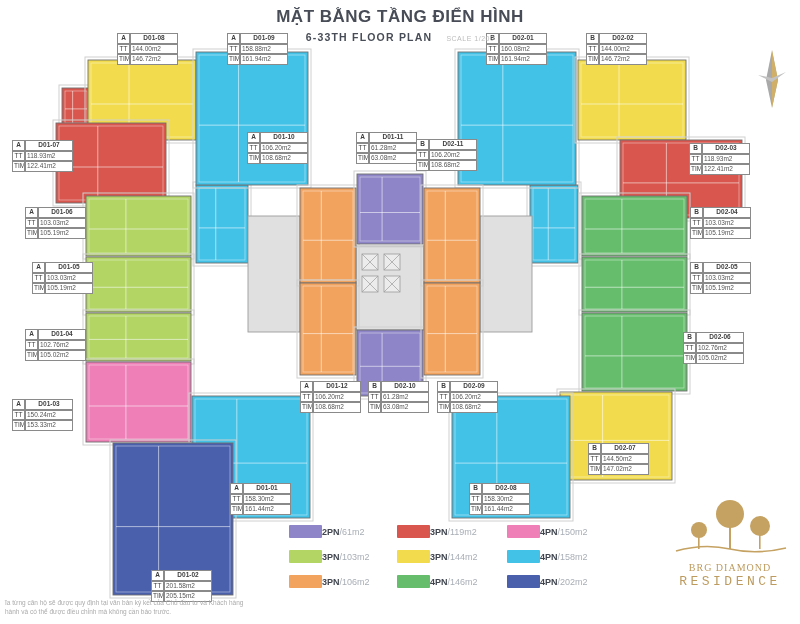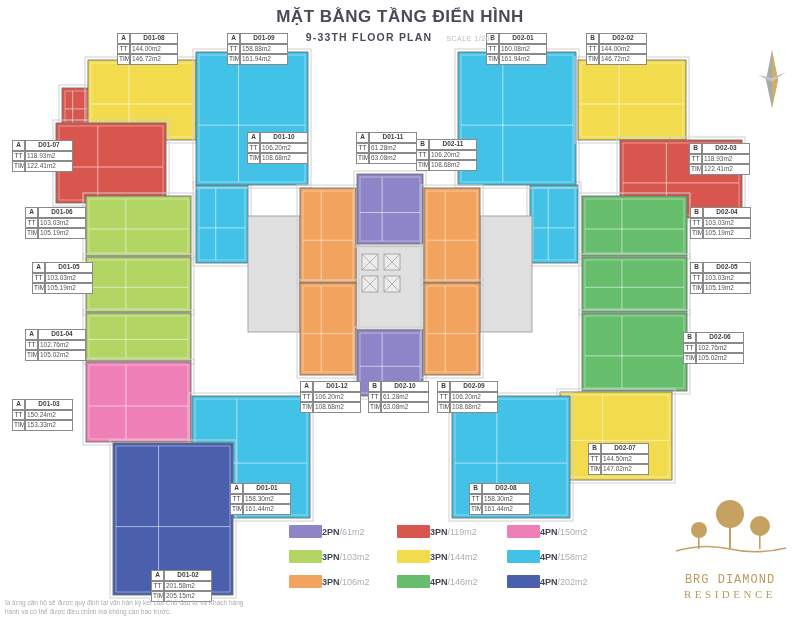--- a/index.html
+++ b/index.html
@@ -24,34 +24,34 @@
     grid-template-columns:108px 110px 112px;grid-auto-rows:25px;align-items:center;z-index:5;}
   .lg-item{display:flex;align-items:center;}
   .sw{width:33px;height:13px;border-radius:1px;flex:0 0 auto;}
   .lg-txt{font-size:9px;white-space:nowrap;}
   .lg-label{font-weight:bold;color:#3f444e;}
   .lg-area{color:#a8aeb6;}
 
   .footer{position:absolute;left:5px;top:598px;font-size:6.5px;color:#ababab;line-height:9px;z-index:5;}
 
   .logo{position:absolute;left:662px;top:497px;width:136px;text-align:center;z-index:5;}
-  .logo-name{font-family:Liberation Mono, monospace;font-size:12px;letter-spacing:1px;color:#bd9b5e;margin-top:14px;}
-  .logo-sub{font-family:Liberation Serif, serif;font-size:11px;letter-spacing:3.5px;color:#bd9b5e;margin-top:1px;}
+  .logo-name{font-family:Liberation Serif, serif;font-size:10px;letter-spacing:1px;color:#bd9b5e;margin-top:3px;}
+  .logo-sub{font-family:Liberation Mono, monospace;font-size:13px;letter-spacing:3.5px;color:#bd9b5e;margin-top:1px;}
 
   .compass{position:absolute;left:752px;top:48px;z-index:5;}
 </style>
 </head>
 <body>
 
 <div class="canvas">
 
   <div class="header">
     <div class="title">MẶT BẰNG TẦNG ĐIỂN HÌNH</div>
     <div class="subrow">
-      <span>9-33TH FLOOR PLAN</span>
+      <span>6-33TH FLOOR PLAN</span>
       <span class="scale">SCALE 1/200</span>
     </div>
   </div>
 
   <svg id="plan-svg" width="800" height="624">
       <rect x="193" y="182" width="58" height="84" fill="none" stroke="#d0d0d0" stroke-width="1"></rect>
       <rect x="196" y="185" width="52" height="78" fill="#43c2e8" stroke="#6f6f6f" stroke-width="0.9"></rect>
       <rect x="199" y="188" width="46" height="72" fill="none" stroke="rgba(255,255,255,.5)" stroke-width="0.8"></rect>
       <line x1="215.76" y1="188" x2="215.76" y2="260" stroke="rgba(255,255,255,.7)" stroke-width="0.8"></line>
       <line x1="199" y1="227.9" x2="245" y2="227.9" stroke="rgba(255,255,255,.7)" stroke-width="0.8"></line>

